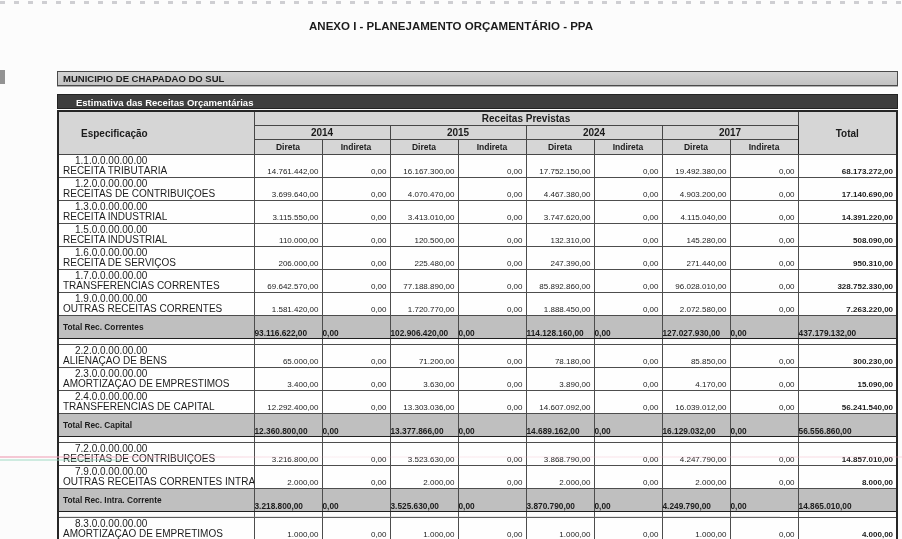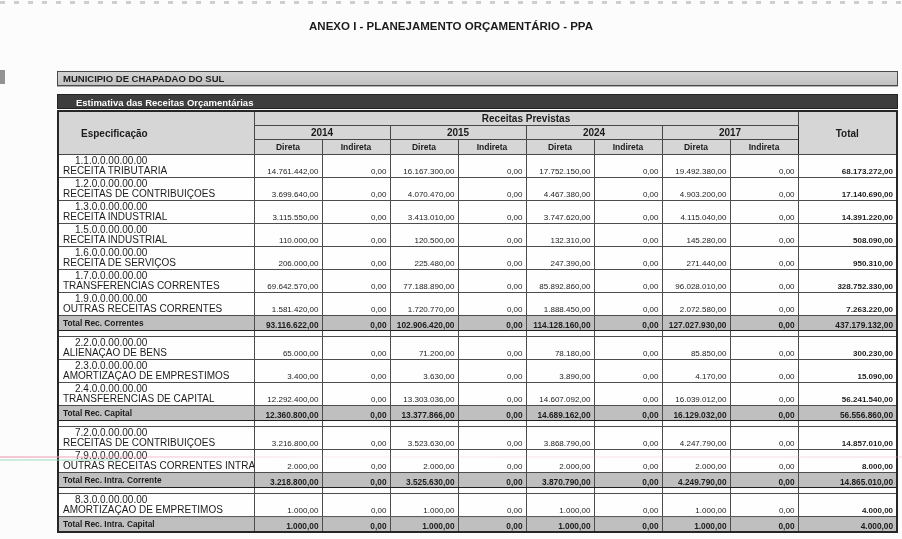--- a/index.html
+++ b/index.html
@@ -43,21 +43,21 @@
     white-space:nowrap;overflow:hidden;}
   td.spec-cell{vertical-align:top;}
   .spec-wrap{display:flex;flex-direction:column;justify-content:space-between;height:21px;}
   .code{font-weight:normal;font-size:10px;line-height:10px;padding:1px 0 0 4px;white-space:nowrap;margin-left:12px;}
   .lbl{font-size:10px;line-height:10px;padding:0 0 2px 4px;white-space:nowrap;overflow:hidden;}
   td.tot-val{font-weight:bold;}
   tr.sect-total{height:13px}
   tr.sect-total td{background:var(--total-row-bg,#bfbfbf);font-weight:bold;font-size:8.3px;
     border-top:1px solid #1f1f1f;border-bottom:1px solid #1f1f1f;vertical-align:middle;}
   tr.sect-total td.label{text-align:left;padding-left:4px;white-space:nowrap;margin-top:6px;}
-  tr.sect-total td.val{text-align:right;padding:4px 3px 0 0;white-space:nowrap;}
+  tr.sect-total td.val{text-align:left;padding:12px 3px 0 0;white-space:nowrap;}
   tr.spacer{height:6px}
   tr.spacer td{background:#fdfdfd;}
   .gb{border-left:1.5px solid #262626 !important;}
   .artifact-pink{position:absolute;top:456px;left:0;width:902px;height:2px;pointer-events:none;
     background:linear-gradient(to right,var(--artifact-pink,#f0a8bc) 0,rgba(240,168,188,.15) 35%,rgba(240,168,188,.35) 100%);
     opacity:.65;}
   .artifact-teal{position:absolute;top:459px;left:0;width:120px;height:2px;pointer-events:none;
     background:rgba(150,215,190,.45);}
   .artifact-smudge{position:absolute;top:516px;left:60px;width:720px;height:2px;pointer-events:none;
     background:rgba(150,150,150,.22);}

